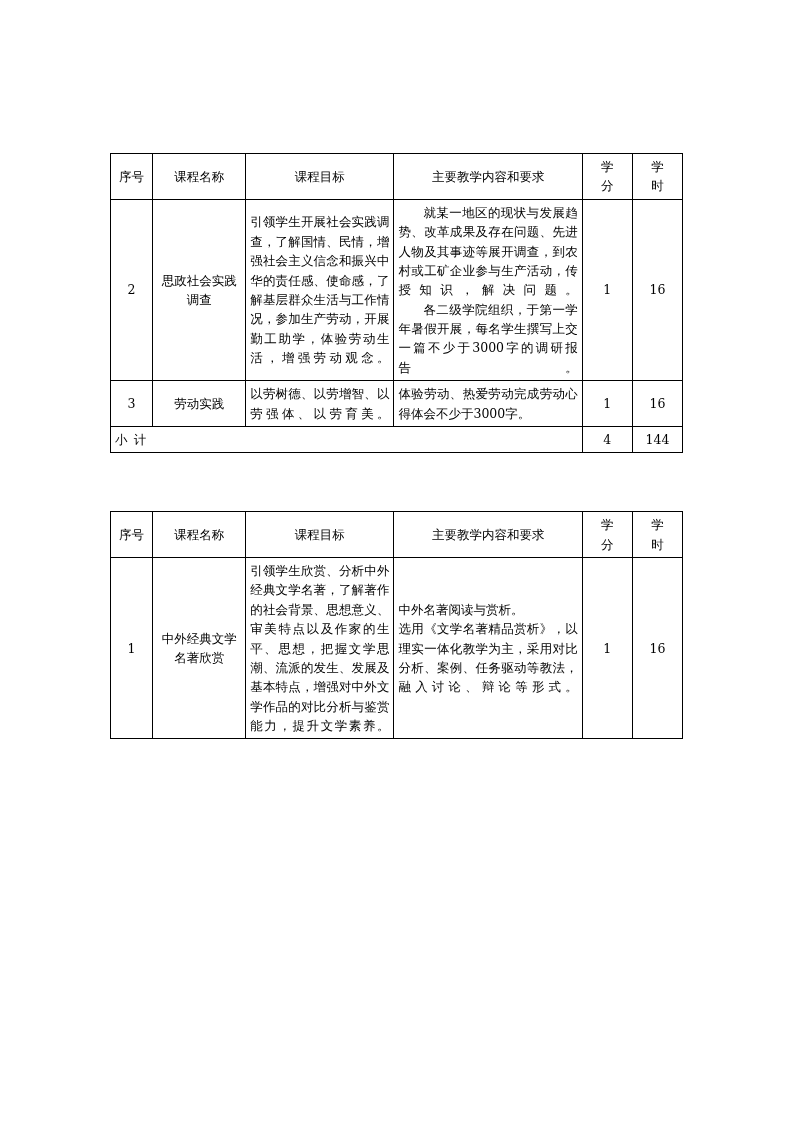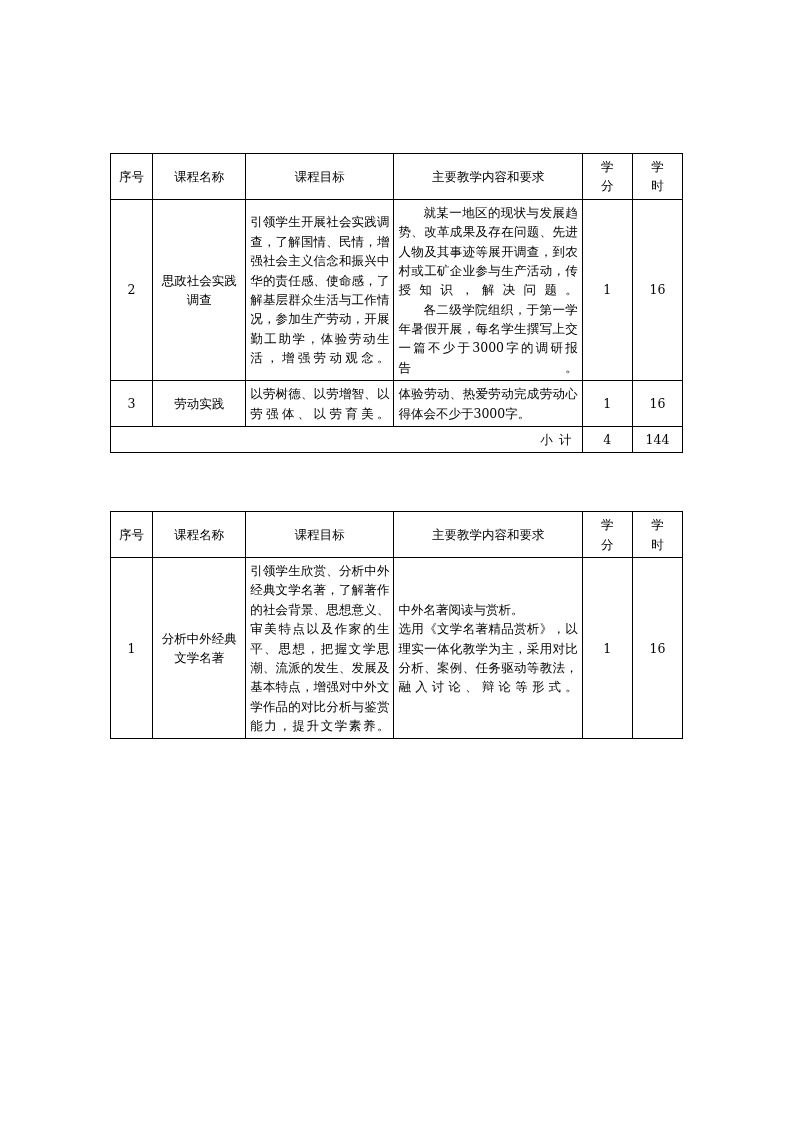--- a/index.html
+++ b/index.html
@@ -60,21 +60,21 @@
     text-align: justify;
     text-align-last: justify;
     text-justify: inter-ideograph;
   }
   .just-last-left {
     text-align: justify;
     text-justify: inter-ideograph;
   }
   .indent2 { text-indent: 2em; }
   .sum-cell {
-    text-align: right;
+    text-align: left;
     letter-spacing: 0.5em;
     padding-right: 0;
   }
   .tbl-title {
     text-align: center;
     font-size: 14.5px;
     margin: 0;
     padding: 0;
   }
   .gap-1 { height: 44px; }
@@ -189,21 +189,21 @@
             <div>分</div>
           </td>
           <td class="c-hours">
             <div>学</div>
             <div>时</div>
           </td>
         </tr>
 
         <tr>
           <td class="c-idx">1</td>
-          <td class="c-name">分析中外经典文学名著</td>
+          <td class="c-name">中外经典文学名著欣赏</td>
           <td class="c-goal just">引领学生欣赏、分析中外经典文学名著，了解著作的社会背景、思想意义、审美特点以及作家的生平、思想，把握文学思潮、流派的发生、发展及基本特点，增强对中外文学作品的对比分析与鉴赏能力，提升文学素养。</td>
           <td class="c-cont">
             <div class="just-last-left">中外名著阅读与赏析。</div>
             <div class="just">选用《文学名著精品赏析》，以理实一体化教学为主，采用对比分析、案例、任务驱动等教法，融入讨论、辩论等形式。</div>
           </td>
           <td class="c-credit">1</td>
           <td class="c-hours">16</td>
         </tr>
       </tbody>
     </table>

